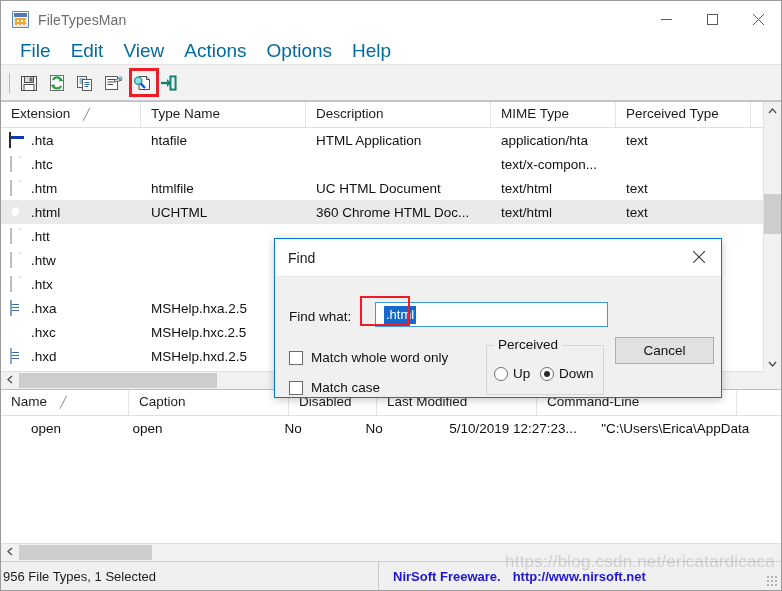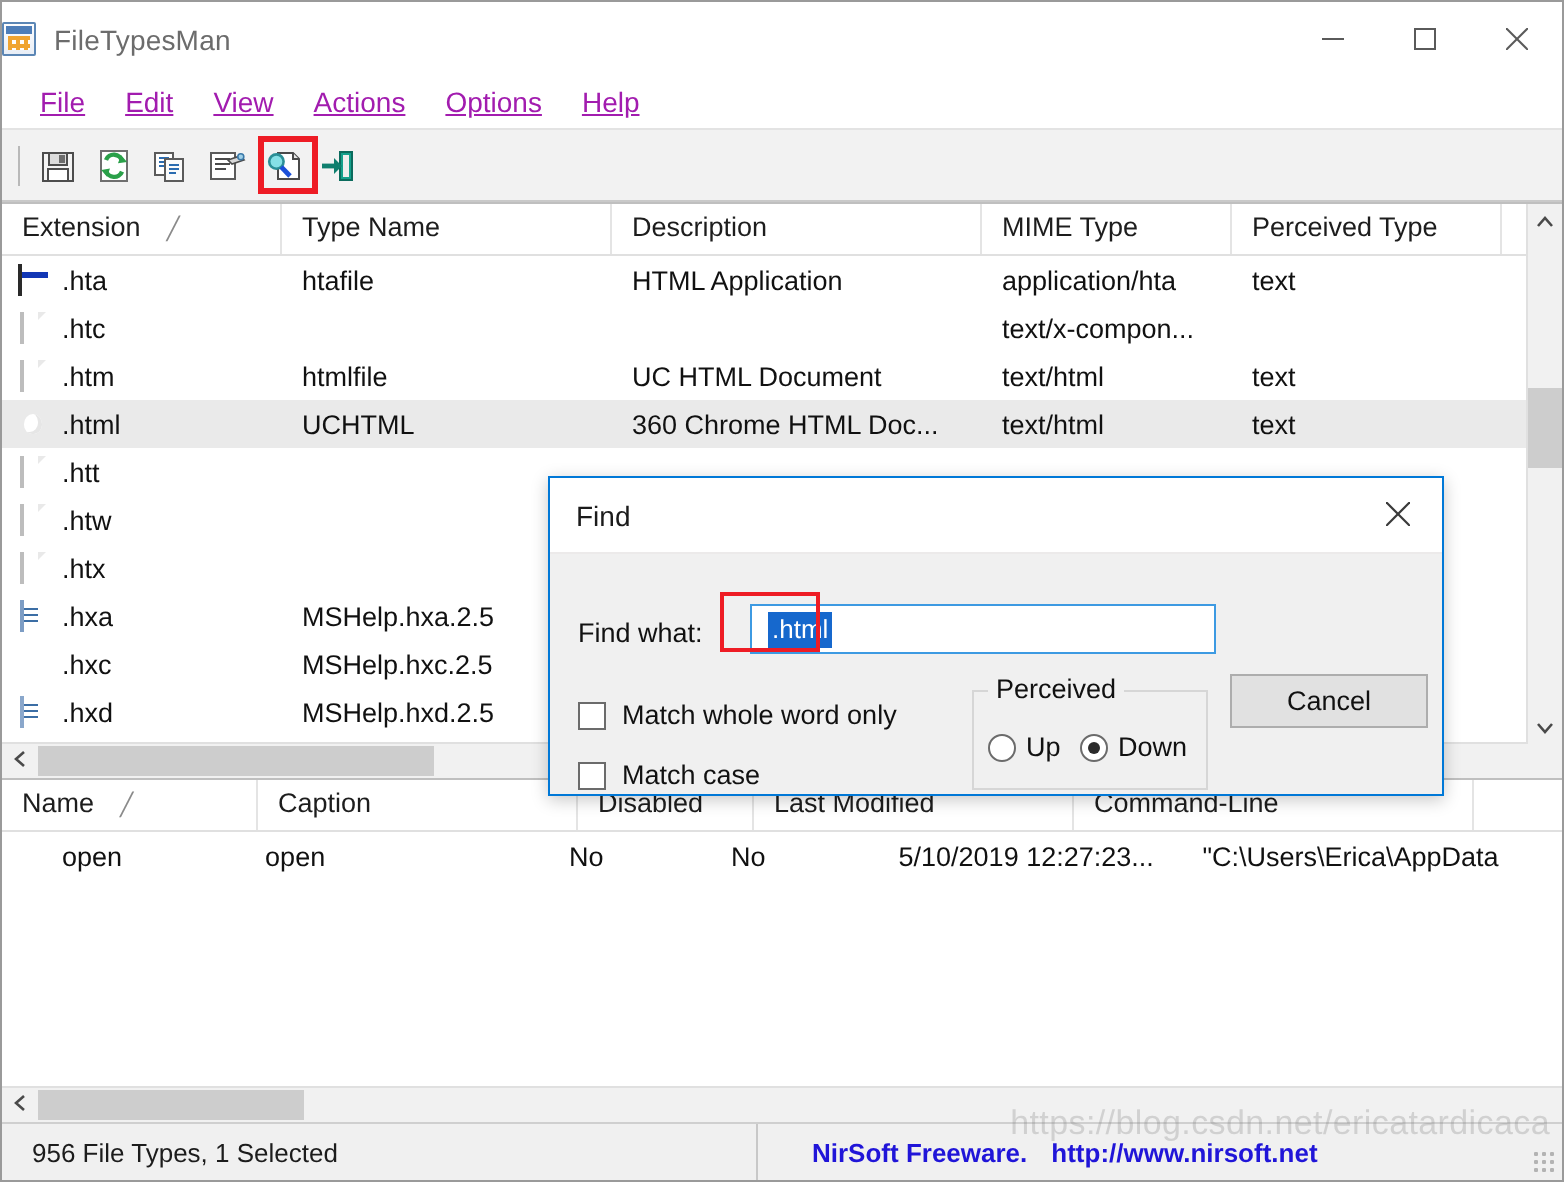--- a/index.html
+++ b/index.html
@@ -32,20 +32,21 @@
     height: 37px;
     background: #ffffff;
     display: flex;
     align-items: center;
     flex: 0 0 auto;
     position: relative;
   }
   .titlebar-left {
     display: flex;
     align-items: center;
+    padding-left: 11px;
     gap: 9px;
   }
   .app-icon {
     width: 17px; height: 17px;
     background: linear-gradient(#fdfdfd, #e8eef6);
     border: 1px solid #5b86b5;
     box-sizing: border-box;
     position: relative;
     border-radius: 1px;
   }
@@ -87,23 +88,22 @@
     height: 26px;
     background: #ffffff;
     display: flex;
     align-items: center;
     padding-left: 9px;
     flex: 0 0 auto;
     border-bottom: 1px solid #e3e3e3;
   }
   .menu-item {
     padding: 3px 10px;
-    font-size: 14px;
-    color: #a21caf;
-    text-decoration: underline;
+    font-size: 19px;
+    color: #0369a1;
   }
 
   
   .toolbar {
     height: 35px;
     background: #f2f2f2;
     border-bottom: 1px solid #c9c9c9;
     display: flex;
     align-items: center;
     padding-left: 6px;
@@ -305,21 +305,21 @@
   
   .statusbar {
     flex: 0 0 28px;
     background:#f0f0f0;
     border-top:1px solid #cfcfcf;
     display:flex;
     align-items:center;
     position:relative;
   }
   .status-cell {
-    padding-left:15px;
+    padding-left:2px;
     font-size:13px;
     color:#1c1c1c;
     height:100%;
     display:flex; align-items:center;
     box-sizing:border-box;
   }
   .status-cell.first { width:378px; border-right:1px solid #c8c8c8; }
   .status-link {
     color:#2015d8;
     font-weight:bold;

